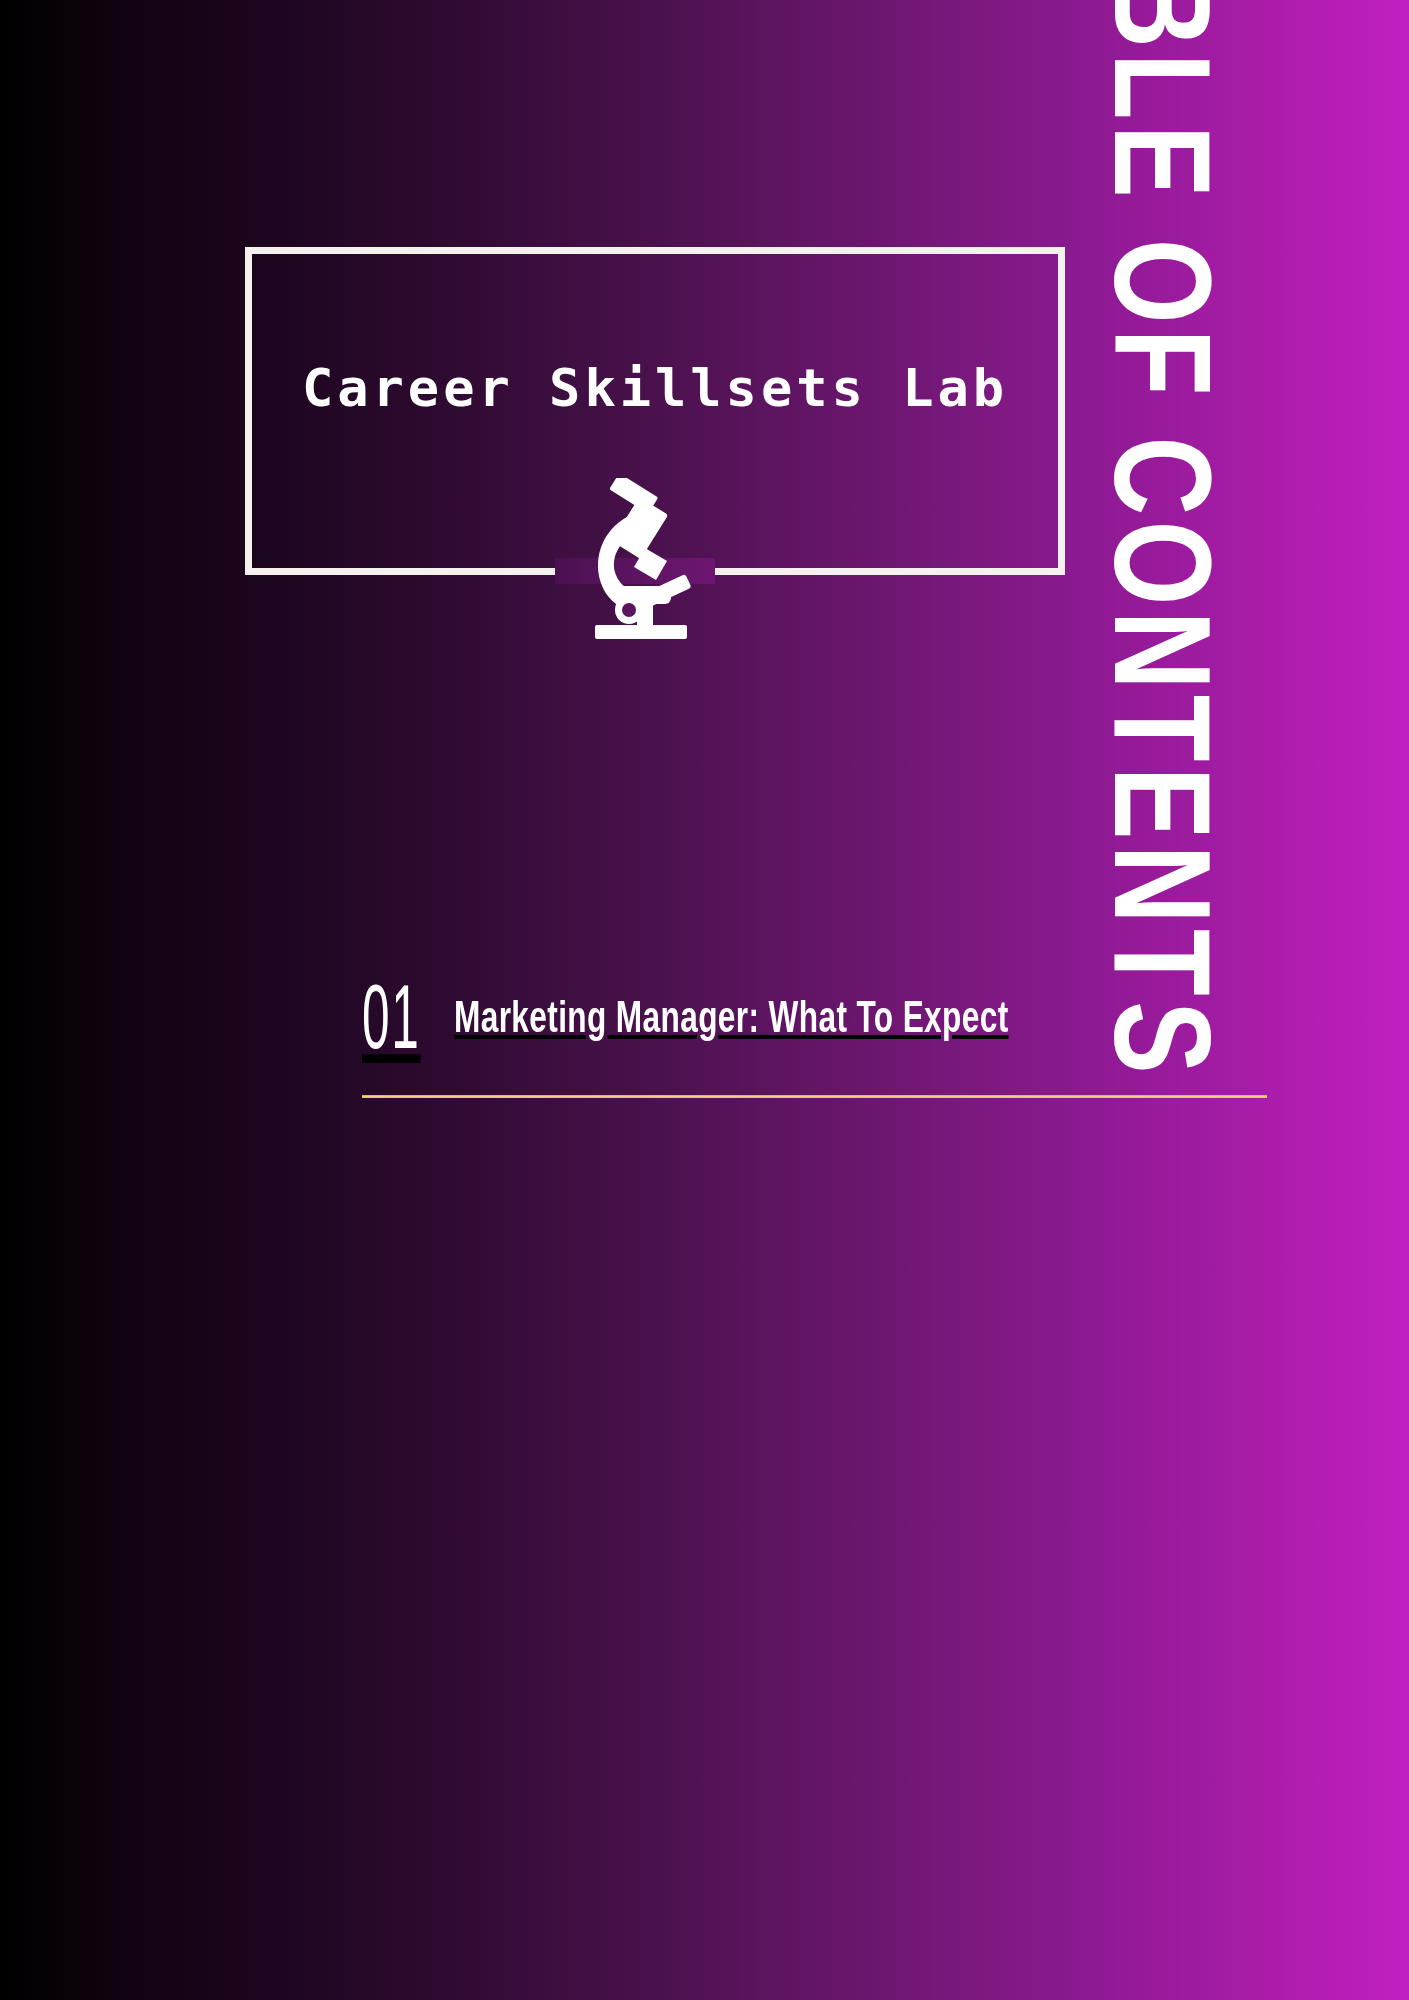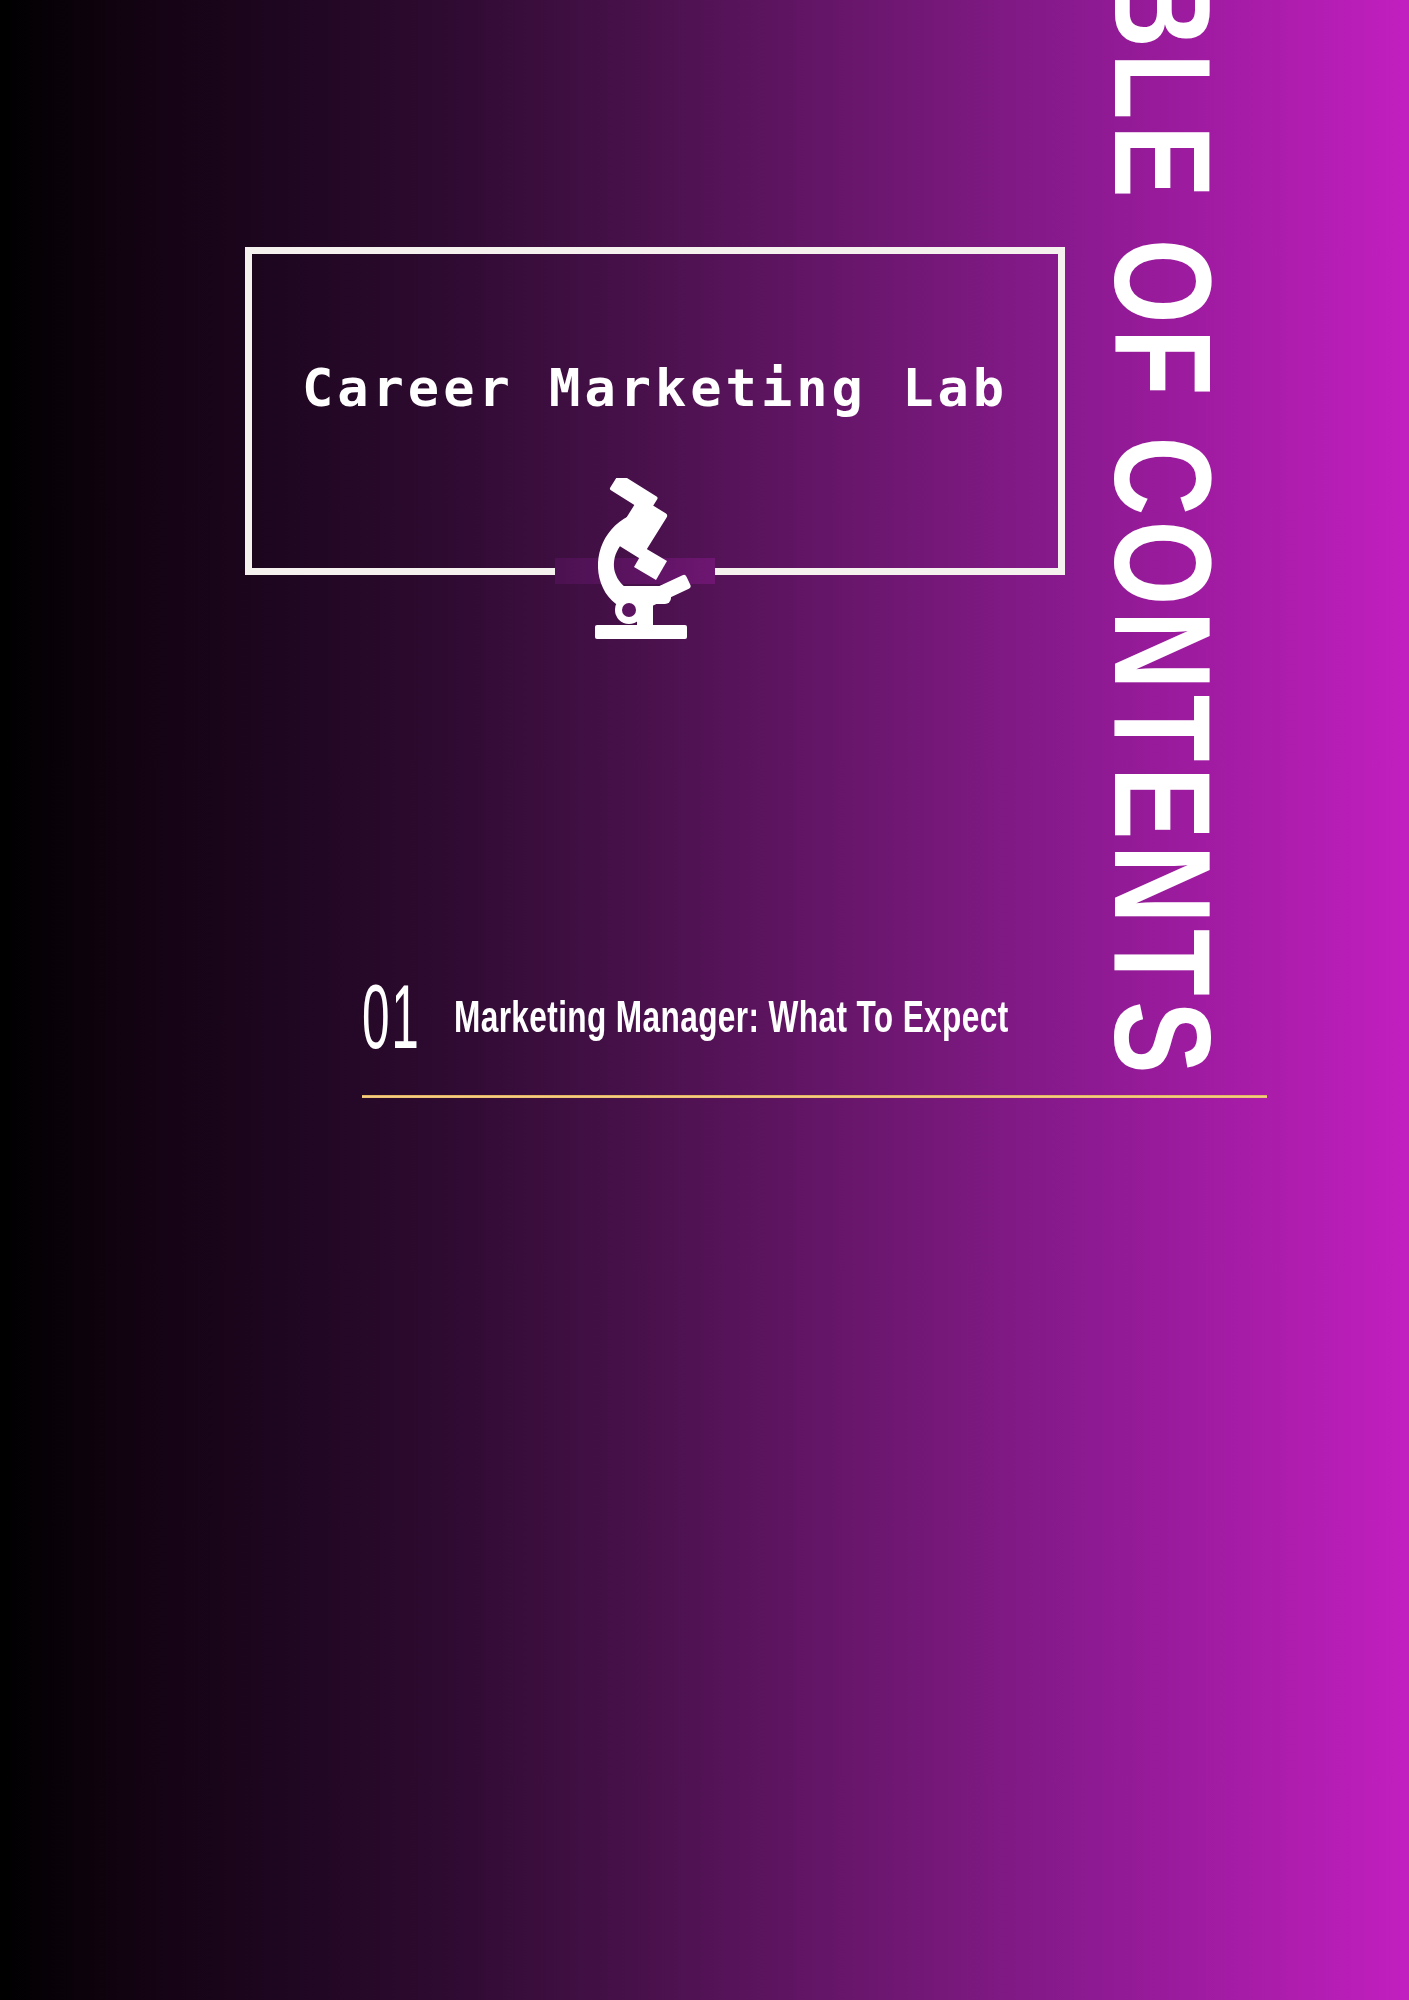--- a/index.html
+++ b/index.html
@@ -94,20 +94,21 @@
     color: #ffffff;
     transform: translate(-50%, -50%) rotate(90deg) scale(1.05, 1.32);
   }
 
   
   #toc-list {
     position: absolute;
     left: 362px;
     top: 938px;
     width: 905px;
+    text-decoration: underline;
   }
   .toc-entry {
     position: relative;
     height: 160px;
     display: flex;
     align-items: center;
   }
   .toc-entry + .toc-entry { }
   .toc-divider {
     position: absolute;
@@ -146,21 +147,21 @@
     letter-spacing: 0.2px;
   }
 </style>
 </head>
 <body>
 
 <div id="page">
 
   <div id="hero-frame"></div>
 
-  <div id="hero-title">Career Marketing Lab</div>
+  <div id="hero-title">Career Skillsets Lab</div>
 
   <div id="frame-gap"></div>
 
   <div id="microscope-icon">
     <svg viewBox="0 0 110 165" xmlns="http://www.w3.org/2000/svg" fill="#ffffff">
 
       <rect x="26" y="6" width="46" height="19" rx="2" transform="rotate(32 49 15)"></rect>
 
       <rect x="38" y="24" width="34" height="52" rx="3" transform="rotate(32 55 50)"></rect>
 

